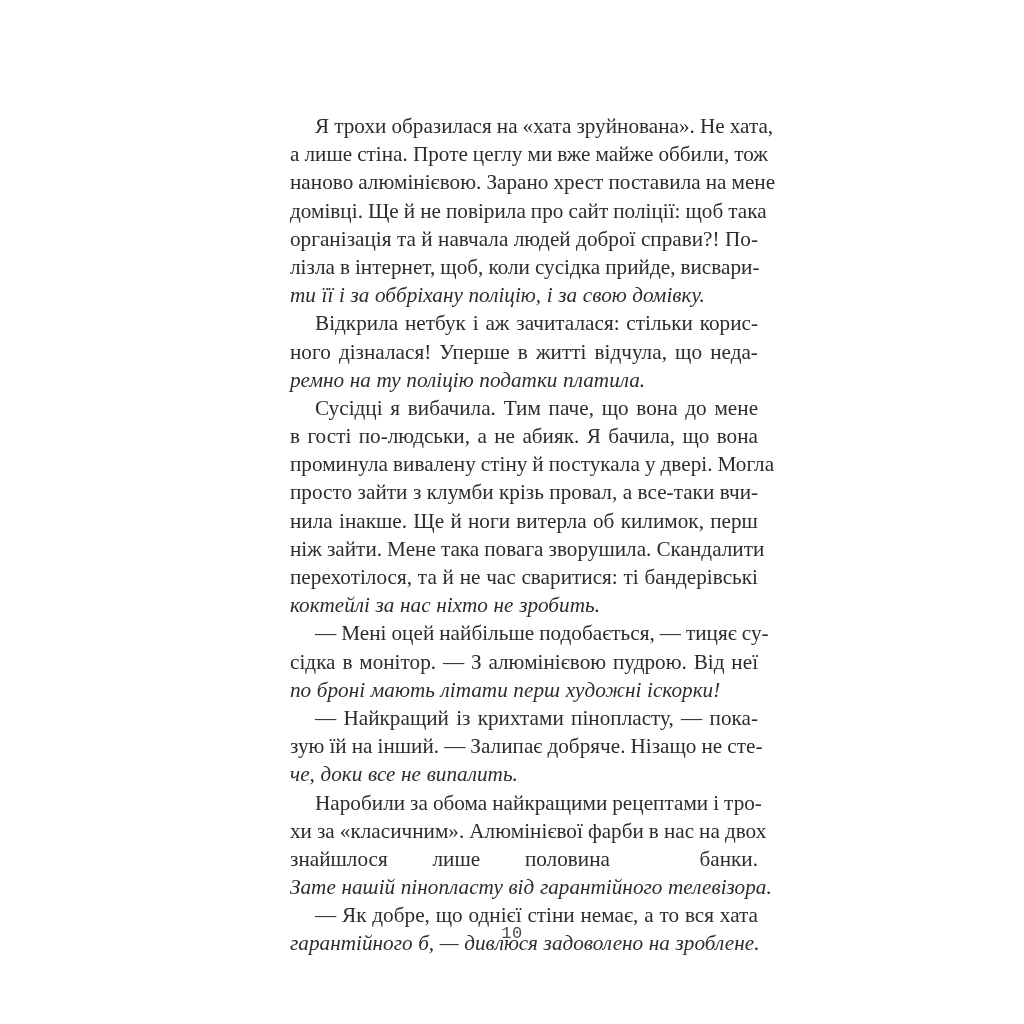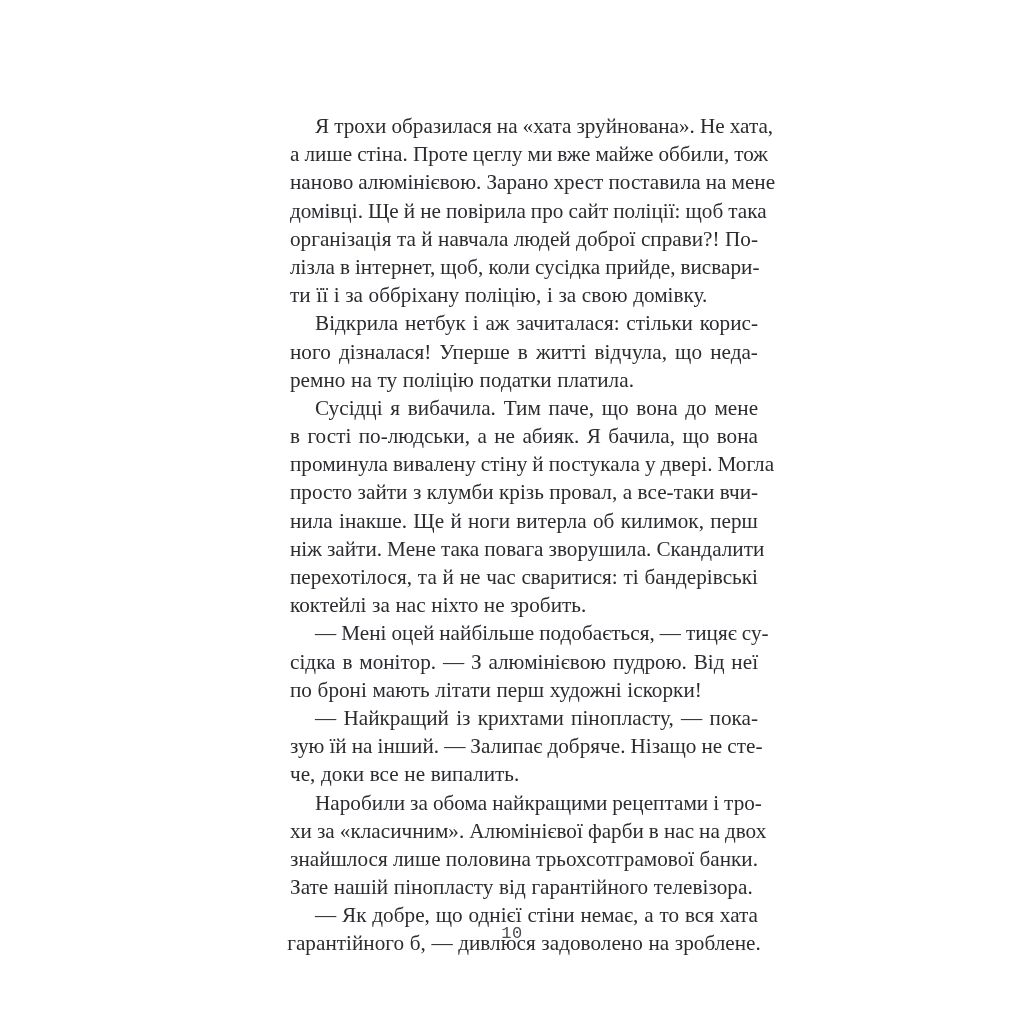--- a/index.html
+++ b/index.html
@@ -50,21 +50,22 @@
   .line.just > .sp {
     flex: 1 1 auto;
     min-width: 5px;
   }
   
   .line.last > .sp {
     flex: 0 0 auto;
     width: 5.6px;
   }
   .line.last {
-    justify-content: center;
+    justify-content: space-between;
+    font-style: italic;
   }
   .line.last::after {
     content: "";
     flex: 1 1 auto;
   }
   
   .indent {
     flex: 0 0 auto;
     width: 25px;
   }
@@ -118,21 +119,21 @@
         <div class="line last"><span class="w">по</span><span class="sp"> </span><span class="w">броні</span><span class="sp"> </span><span class="w">мають</span><span class="sp"> </span><span class="w">літати</span><span class="sp"> </span><span class="w">перш</span><span class="sp"> </span><span class="w">художні</span><span class="sp"> </span><span class="w">іскорки!</span></div>
       </div>
       <div class="para">
         <div class="line just"><span class="indent"></span><span class="w">—</span><span class="sp"> </span><span class="w">Найкращий</span><span class="sp"> </span><span class="w">із</span><span class="sp"> </span><span class="w">крихтами</span><span class="sp"> </span><span class="w">пінопласту,</span><span class="sp"> </span><span class="w">—</span><span class="sp"> </span><span class="w">пока-</span></div>
         <div class="line just"><span class="w">зую</span><span class="sp"> </span><span class="w">їй</span><span class="sp"> </span><span class="w">на</span><span class="sp"> </span><span class="w">інший.</span><span class="sp"> </span><span class="w">—</span><span class="sp"> </span><span class="w">Залипає</span><span class="sp"> </span><span class="w">добряче.</span><span class="sp"> </span><span class="w">Нізащо</span><span class="sp"> </span><span class="w">не</span><span class="sp"> </span><span class="w">сте-</span></div>
         <div class="line last"><span class="w">че,</span><span class="sp"> </span><span class="w">доки</span><span class="sp"> </span><span class="w">все</span><span class="sp"> </span><span class="w">не</span><span class="sp"> </span><span class="w">випалить.</span></div>
       </div>
       <div class="para">
         <div class="line just"><span class="indent"></span><span class="w">Наробили</span><span class="sp"> </span><span class="w">за</span><span class="sp"> </span><span class="w">обома</span><span class="sp"> </span><span class="w">найкращими</span><span class="sp"> </span><span class="w">рецептами</span><span class="sp"> </span><span class="w">і</span><span class="sp"> </span><span class="w">тро-</span></div>
         <div class="line just"><span class="w">хи</span><span class="sp"> </span><span class="w">за</span><span class="sp"> </span><span class="w">«класичним».</span><span class="sp"> </span><span class="w">Алюмінієвої</span><span class="sp"> </span><span class="w">фарби</span><span class="sp"> </span><span class="w">в</span><span class="sp"> </span><span class="w">нас</span><span class="sp"> </span><span class="w">на</span><span class="sp"> </span><span class="w">двох</span></div>
-        <div class="line just"><span class="w">знайшлося</span><span class="sp"> </span><span class="w">лише</span><span class="sp"> </span><span class="w">половина</span><span class="sp"> </span><span class="w">трьохсотграмової</span><span class="sp"> </span><span class="w">банки.</span></div>
+        <div class="line just"><span class="w">знайшлося</span><span class="sp"> </span><span class="w">лише</span><span class="sp"> </span><span class="w">половина</span><span class="sp"> </span><span class="sp"> </span><span class="w">банки.</span></div>
         <div class="line last"><span class="w">Зате</span><span class="sp"> </span><span class="w">нашій</span><span class="sp"> </span><span class="w">пінопласту</span><span class="sp"> </span><span class="w">від</span><span class="sp"> </span><span class="w">гарантійного</span><span class="sp"> </span><span class="w">телевізора.</span></div>
       </div>
       <div class="para">
         <div class="line just"><span class="indent"></span><span class="w">—</span><span class="sp"> </span><span class="w">Як</span><span class="sp"> </span><span class="w">добре,</span><span class="sp"> </span><span class="w">що</span><span class="sp"> </span><span class="w">однієї</span><span class="sp"> </span><span class="w">стіни</span><span class="sp"> </span><span class="w">немає,</span><span class="sp"> </span><span class="w">а</span><span class="sp"> </span><span class="w">то</span><span class="sp"> </span><span class="w">вся</span><span class="sp"> </span><span class="w">хата</span></div>
         <div class="line last"><span class="w">гарантійного</span><span class="sp"> </span><span class="w">б,</span><span class="sp"> </span><span class="w">—</span><span class="sp"> </span><span class="w">дивлюся</span><span class="sp"> </span><span class="w">задоволено</span><span class="sp"> </span><span class="w">на</span><span class="sp"> </span><span class="w">зроблене.</span></div>
       </div>
     </div>
 
   <div class="folio">10</div>
 

